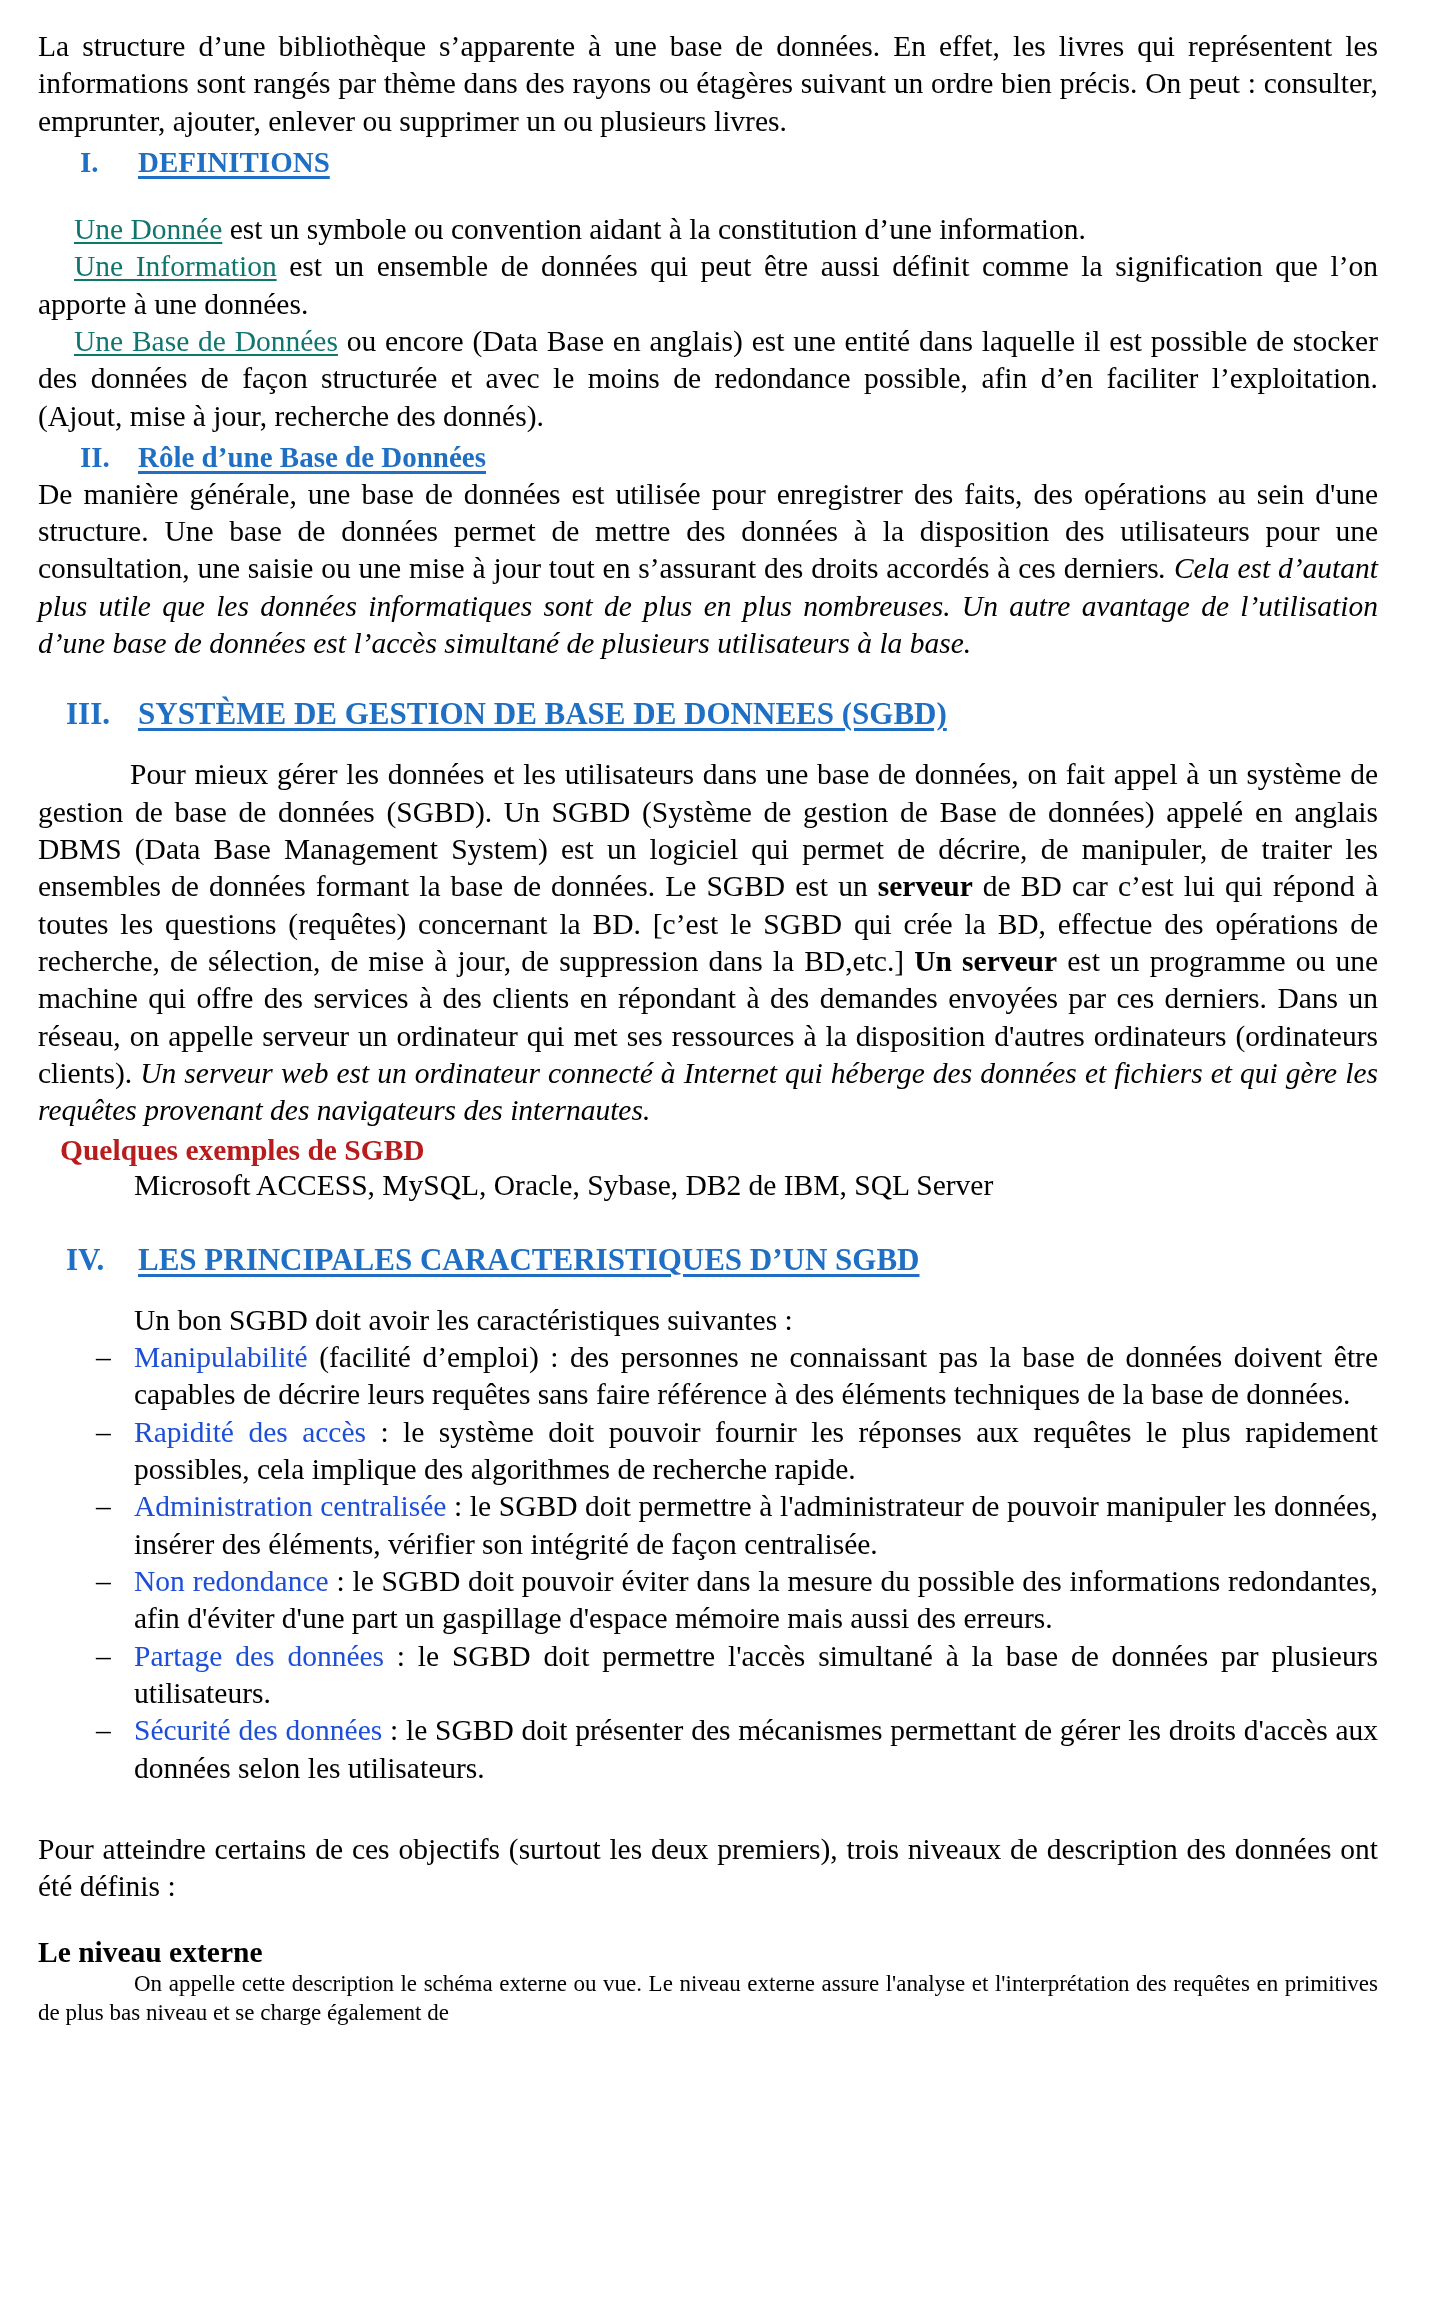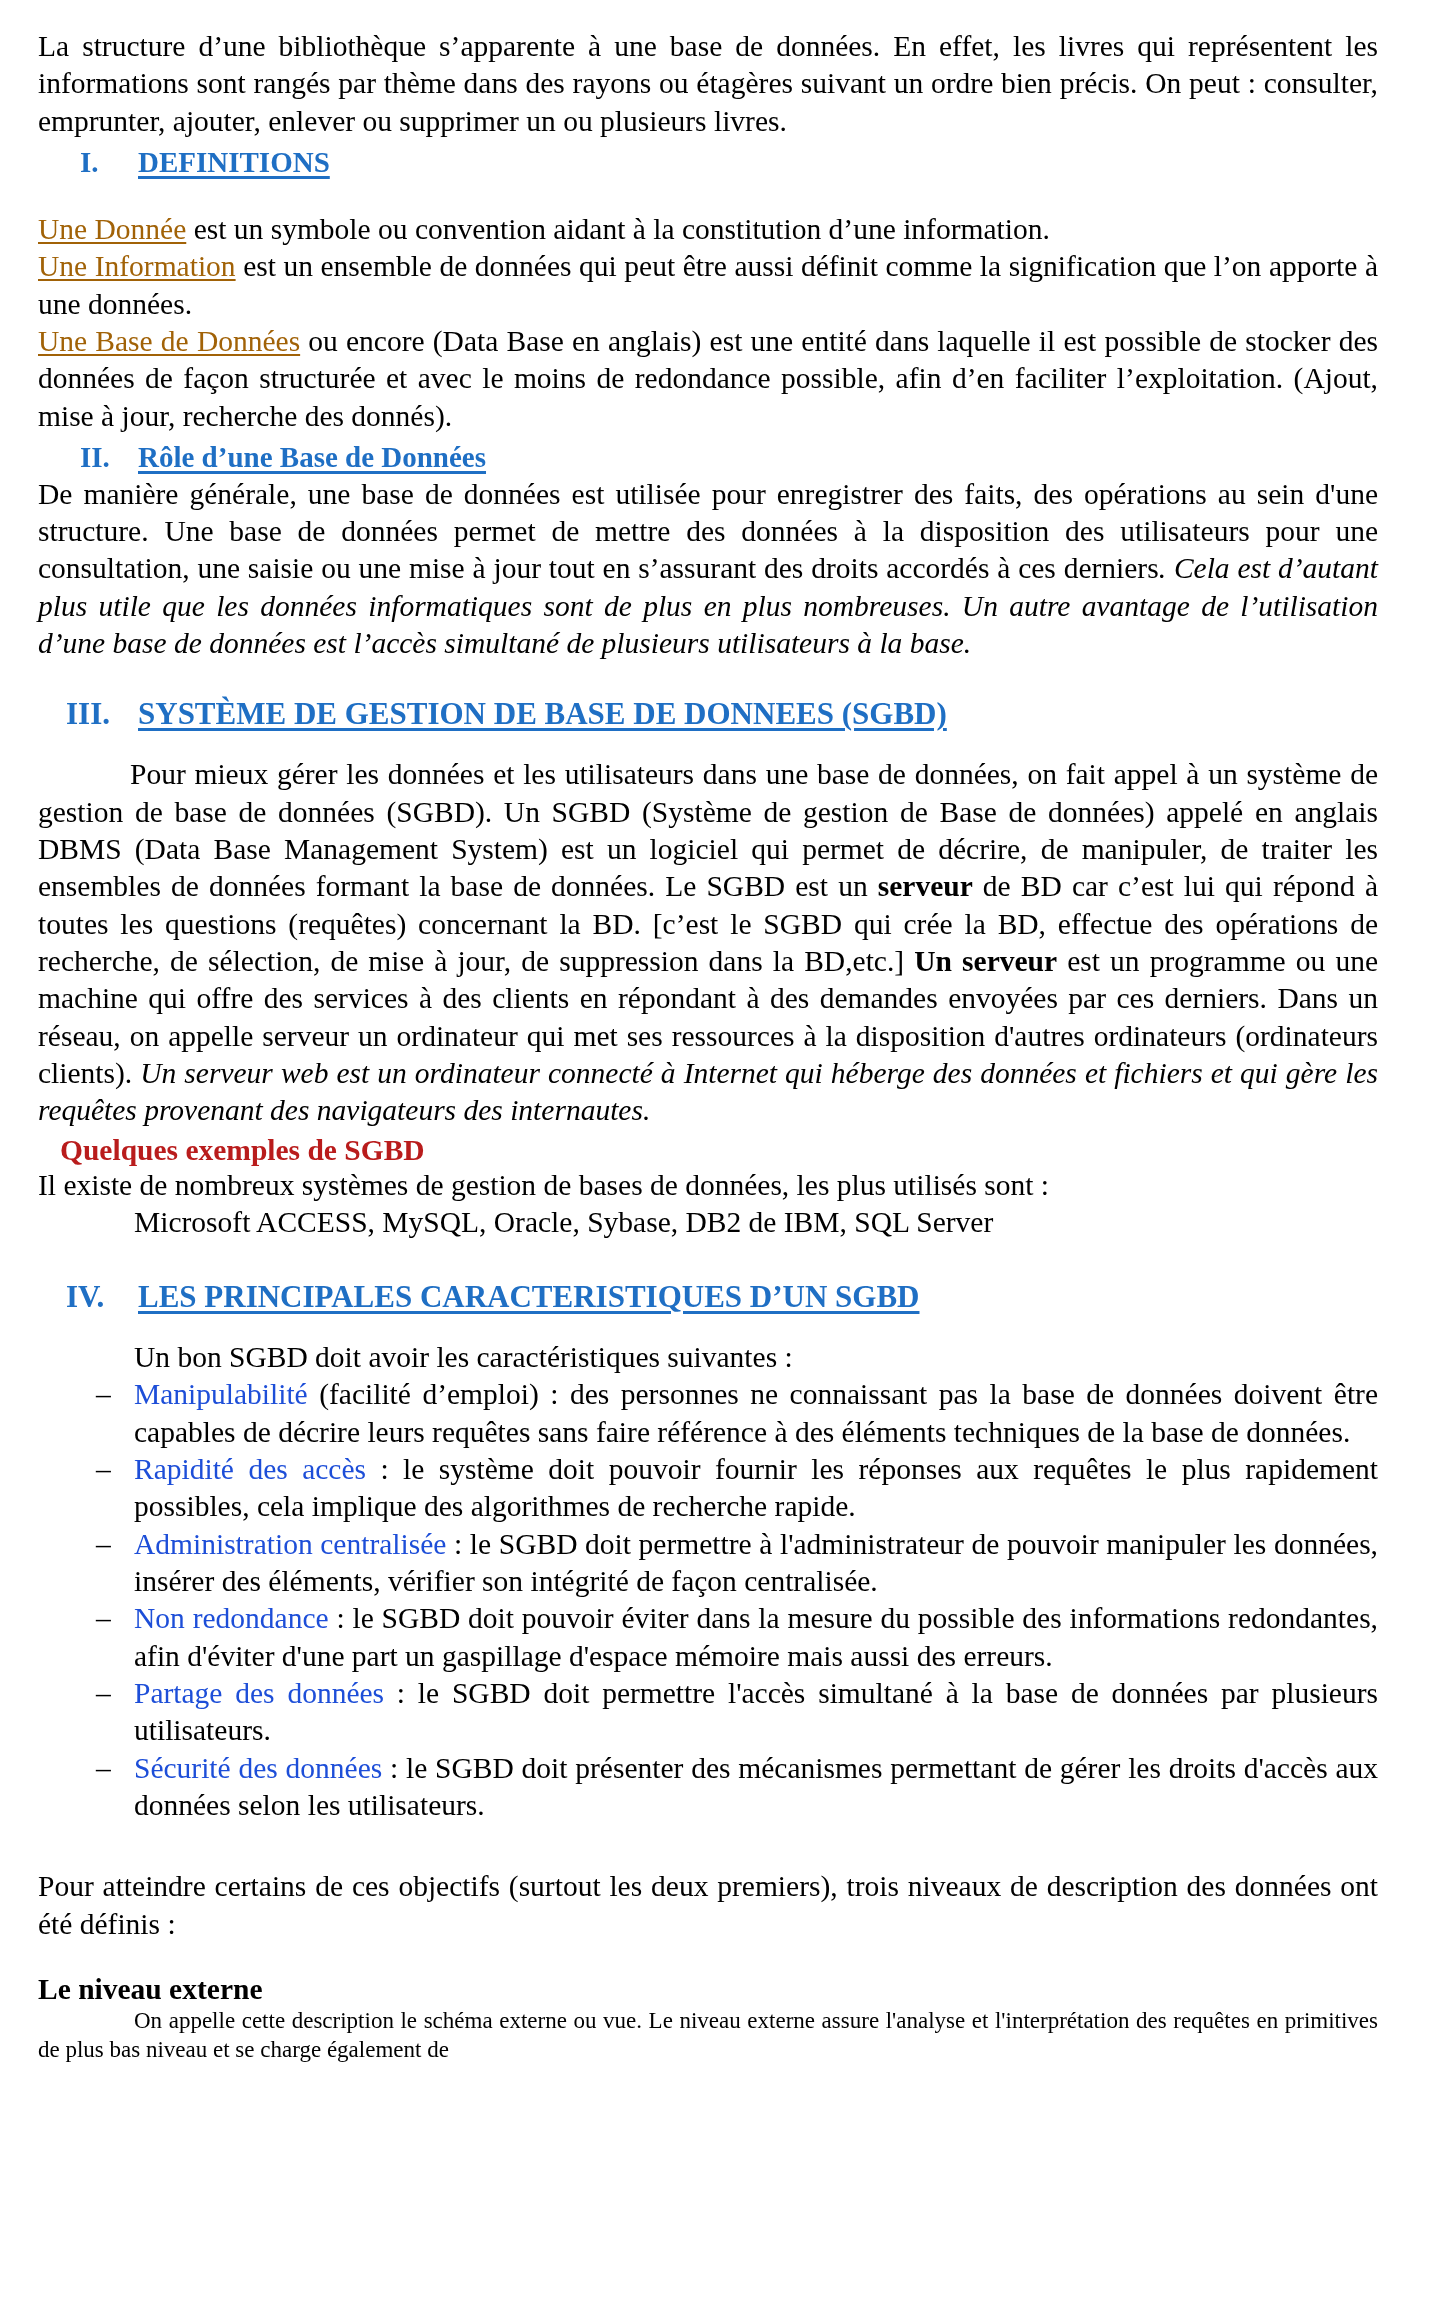--- a/index.html
+++ b/index.html
@@ -58,24 +58,25 @@
   .h-i    { padding-left: 42px; }
   .h-i .heading-num   { width: 58px; }
   .h-ii   { padding-left: 42px; }
   .h-ii .heading-num  { width: 58px; }
   .h-iii  { padding-left: 28px; margin-top: 34px; margin-bottom: 6px; font-size: 31px; }
   .h-iii .heading-num { width: 72px; }
   .h-iv   { padding-left: 28px; margin-top: 38px; margin-bottom: 6px; font-size: 31px; }
   .h-iv .heading-num  { width: 72px; }
 
   .term-red {
-    color: #a16207;
+    color: #0f766e;
     text-decoration: underline;
     text-underline-offset: 3px;
     text-decoration-thickness: 2px;
+    margin-left: 36px;
   }
   .red-plain { color: #1d4ed8; }
   .ital { font-style: italic; }
   .bold { font-weight: bold; }
 
   .gap-sm { height: 18px; }
   .gap-md { height: 30px; }
   .gap-lg { height: 44px; }
 
   .sub-red-head {
@@ -162,21 +163,20 @@
   <div class="heading-row h-iii">
     <span class="heading-num">III.</span><span class="heading-text">SYSTÈME DE GESTION DE  BASE DE DONNEES (SGBD)</span>
   </div>
 
   <div class="gap-sm"></div>
 
   <p class="body-text indent-first"><span>Pour mieux  gérer les données et les utilisateurs dans une base de données, on fait appel à un système de gestion de base de données (SGBD). Un SGBD (Système de gestion de Base de données) appelé en anglais DBMS (Data Base Management System) est un logiciel qui permet de décrire, de manipuler, de traiter les ensembles de données formant la base de données. Le SGBD est un </span><span class="bold">serveur</span><span> de BD car c’est lui qui répond à toutes les questions (requêtes) concernant la BD. [c’est le SGBD qui crée la BD, effectue des opérations de recherche, de sélection, de mise à jour, de suppression dans la BD,etc.] </span><span class="bold">Un serveur</span><span> est un programme ou une machine qui offre des services à des clients en répondant à des demandes envoyées par ces derniers. Dans un réseau, on appelle serveur un ordinateur qui met ses ressources à la disposition d'autres ordinateurs (ordinateurs clients). </span><span class="ital">Un  serveur web  est un ordinateur connecté à Internet qui héberge des données et fichiers et qui gère les requêtes provenant des navigateurs des internautes.</span></p>
 
   <div class="sub-red-head">Quelques exemples de SGBD</div>
 
-  <div class="intro-line">Il existe de nombreux systèmes de gestion de bases de données, les plus utilisés sont :</div>
 
   <div class="example-line">Microsoft ACCESS, MySQL, Oracle, Sybase, DB2 de IBM, SQL Server</div>
 
   <div class="heading-row h-iv">
     <span class="heading-num">IV.</span><span class="heading-text">LES PRINCIPALES CARACTERISTIQUES D’UN SGBD</span>
   </div>
 
   <div class="gap-sm"></div>
 
   <div class="lead-line">Un bon SGBD doit avoir les caractéristiques suivantes :</div>

